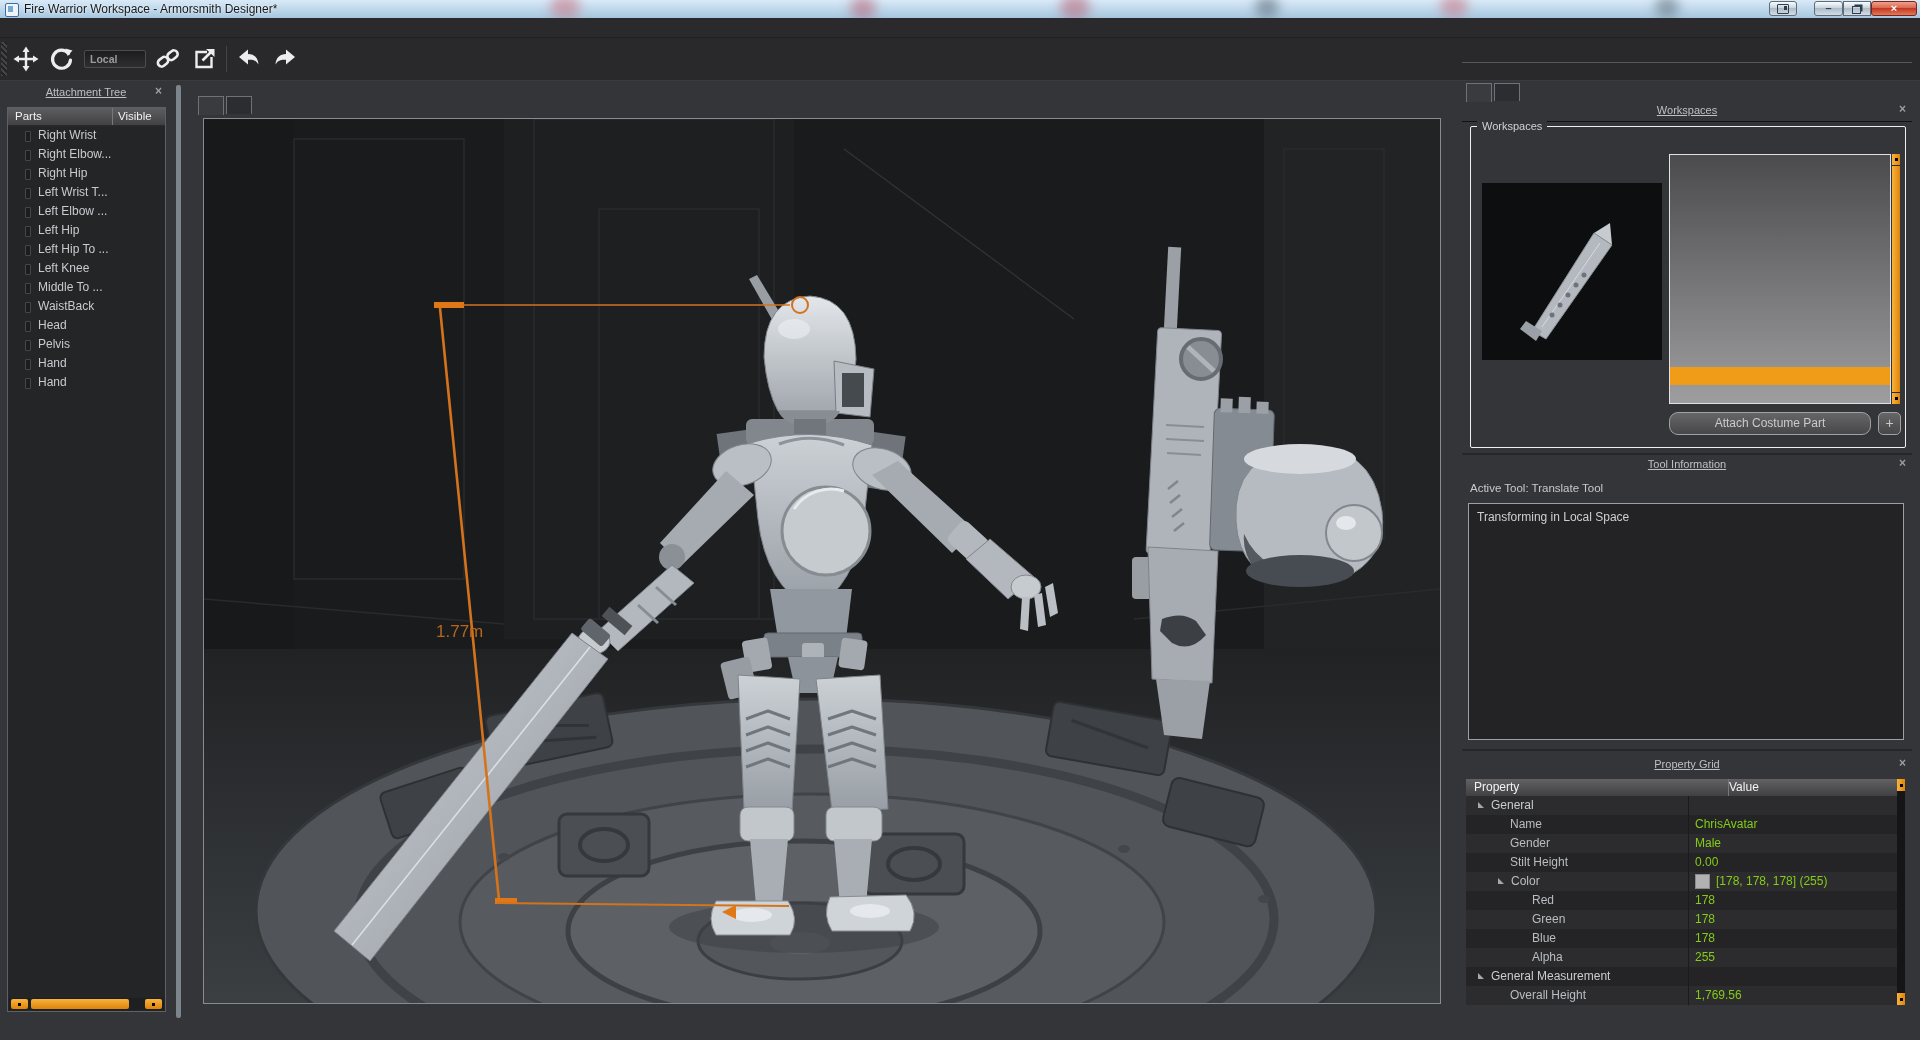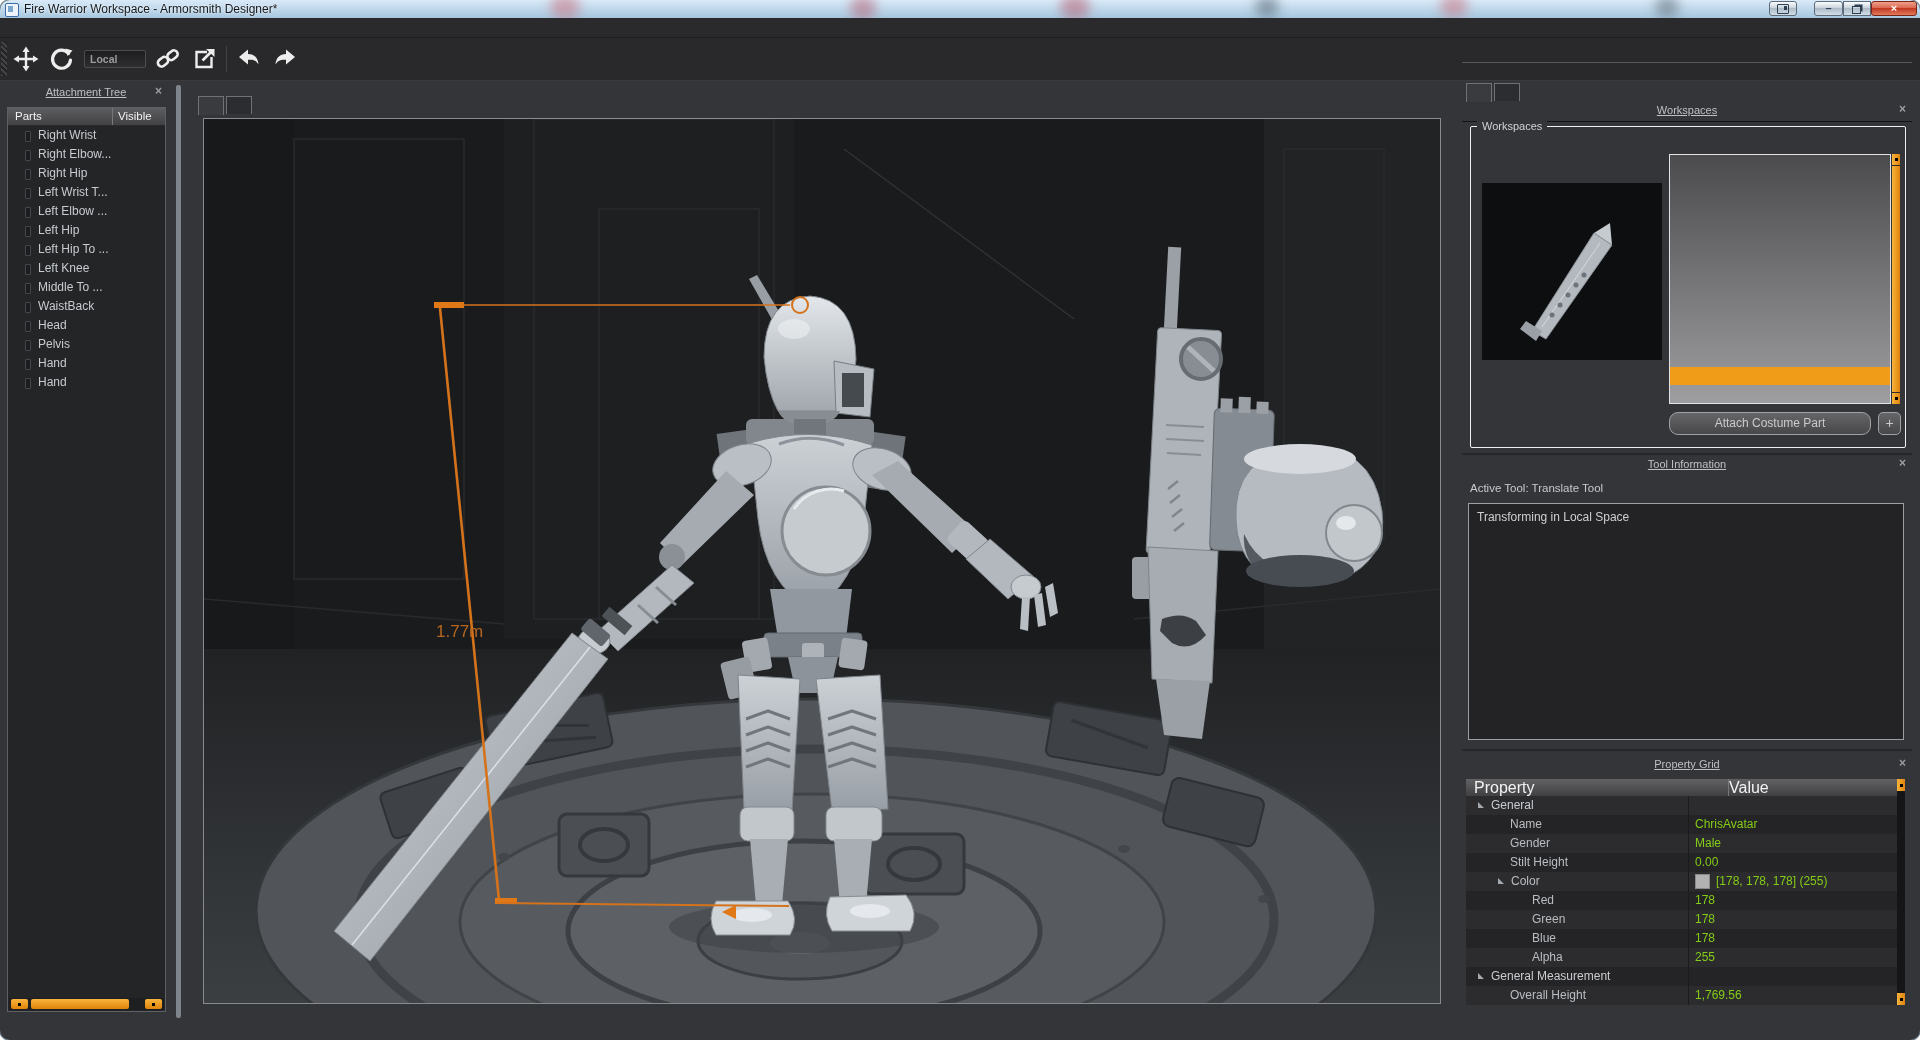--- a/index.html
+++ b/index.html
@@ -1,17 +1,17 @@
 <!DOCTYPE html>
 <html><head>
 <meta charset="utf-8">
 <style>
   html,body{margin:0;padding:0;background:#fff;}
   body{width:1920px;height:1062px;font-family:"Liberation Sans","DejaVu Sans",sans-serif;-webkit-font-smoothing:antialiased;}
-  .app{position:absolute;left:0;top:0;width:1920px;height:1040px;background:#333538;overflow:hidden;box-shadow:0 0 0 1px #7a8a97;border-radius:10px;}
+  .app{position:absolute;left:0;top:0;width:1920px;height:1040px;background:#333538;overflow:hidden;box-shadow:0 0 0 1px #7a8a97;}
   
   .titlebar{position:absolute;left:0;top:0;width:100%;height:18px;background:linear-gradient(#d9eaf8,#a6c6de);overflow:hidden;}
   .tb-blob{position:absolute;border-radius:50%;filter:blur(6px);opacity:.5;}
   .app-icon{position:absolute;left:5px;top:3px;width:12px;height:12px;background:#eef4fa;border:1px solid #3c6ea5;border-radius:2px;}
   .app-icon::after{content:"";position:absolute;left:2px;top:2px;width:5px;height:6px;background:#7aa7cf;}
   .tb-title{position:absolute;left:24px;top:0;line-height:18px;font-size:12px;color:#15181b;text-shadow:0 0 3px #fff;}
   .win-btn{position:absolute;top:1px;height:15px;border:1px solid #5d6b7a;border-radius:3px;background:linear-gradient(#fbfdfe,#c3cfd9 50%,#aebcc8 50%,#d2dde6);box-sizing:border-box;text-align:center;color:#2c3e50;font-size:11px;line-height:13px;font-weight:bold;}
   .win-btn.toggle{left:1769px;width:28px;}
   .win-btn.minimize{left:1814px;width:29px;}
   .win-btn.maximize{left:1843px;width:28px;border-radius:0;}
@@ -70,21 +70,21 @@
   .ws-scroll .sb-thumb{position:absolute;left:0;top:12px;bottom:12px;width:8px;background:linear-gradient(90deg,#f8b43c,#df830b);}
   .attach-btn{position:absolute;left:198px;top:285px;width:202px;height:23px;border-radius:9px;background:linear-gradient(#666669,#47474a);border:1px solid #9fa1a3;box-sizing:border-box;color:#cacaca;font-size:12px;text-align:center;line-height:21px;}
   .plus-btn{position:absolute;left:407px;top:285px;width:23px;height:23px;border-radius:5px;background:linear-gradient(#666669,#47474a);border:1px solid #9fa1a3;box-sizing:border-box;color:#cacaca;font-size:14px;text-align:center;line-height:20px;}
   .dock-sep{position:absolute;left:0;width:100%;height:2px;background:#26272a;}
   .ti-title{top:394px;}
   .ti-label{position:absolute;left:8px;top:419px;font-size:11.5px;color:#c9c9c9;}
   .ti-box{position:absolute;left:6px;top:440px;width:436px;height:237px;border:1px solid #9aa0a5;background:#232326;box-sizing:border-box;}
   .ti-box span{display:block;padding:6px 8px;font-size:12px;color:#cfcfcf;}
   .pg-title{top:694px;}
   .pg-table{position:absolute;left:4px;top:716px;width:431px;height:226px;background:#242427;overflow:hidden;}
-  .pg-header{display:flex;height:17px;background:linear-gradient(#626265,#404043);font-size:16px;color:#f2f2f2;line-height:17px;}
+  .pg-header{display:flex;height:17px;background:linear-gradient(#626265,#404043);font-size:12px;color:#f2f2f2;line-height:17px;}
   .pg-header .ph-prop{width:222px;padding-left:8px;box-sizing:border-box;}
   .pg-header .ph-val{flex:1;border-left:1px solid #77777b;margin-left:40px;}
   .pg-row{display:flex;height:19px;line-height:19px;font-size:12px;}
   .pg-row.even{background:#2c2c2f;justify-content:center;}
   .pg-row.odd{background:#242427;}
   .pg-prop{width:222px;box-sizing:border-box;color:#b9bdc1;white-space:nowrap;overflow:hidden;}
   .pg-val{flex:1;border-left:1px solid #1b1b1d;padding-left:6px;color:#84cc16;white-space:nowrap;display:flex;align-items:center;}
   .pg-group .pg-prop{padding-left:12px;color:#c8ccd0;}
   .ind1 .pg-prop{padding-left:44px;}
   .pg-parent .pg-prop{padding-left:32px;}

